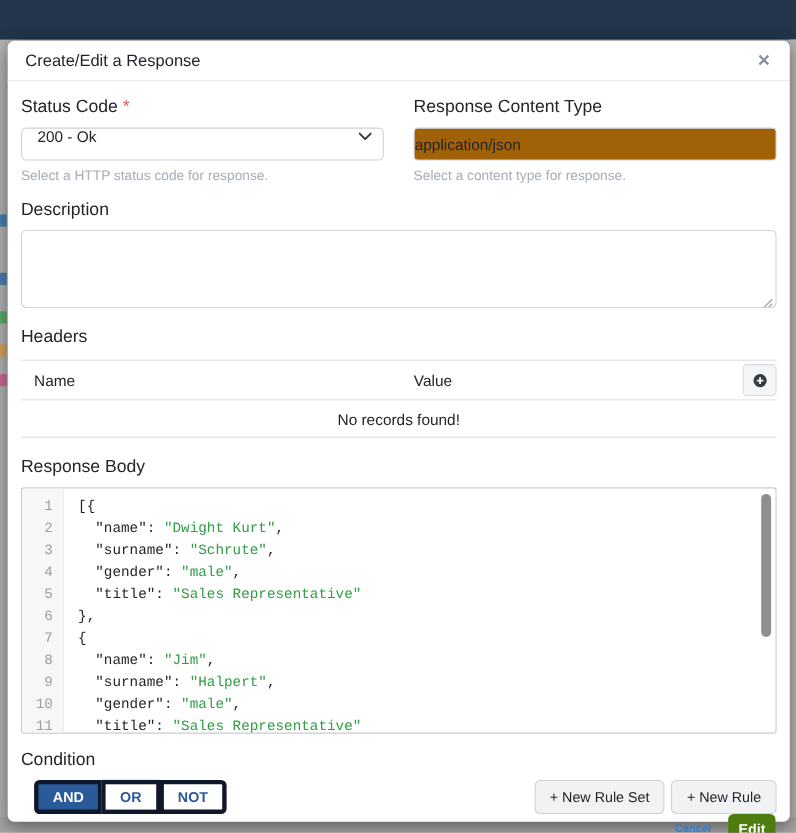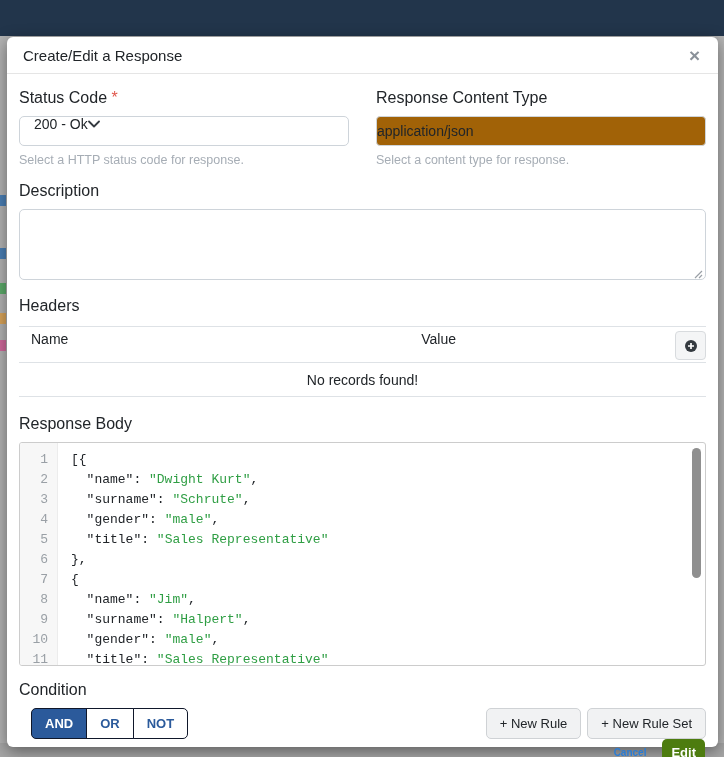--- a/index.html
+++ b/index.html
@@ -37,21 +37,21 @@
   }
   .modal-body { padding:15px 12px 0 12px; flex:1; }
 
   label.field-label { display:block; font-size:16px; color:#212529; margin-bottom:9px; }
   .req { color:#e0564b; }
 
   .row2 { display:flex; gap:27px; }
   .col { flex:1; min-width:0; }
 
   .select-box {
-    display:flex; align-items:center; 
+    display:flex; align-items:center; justify-content:space-between;
     height:30px; border:1px solid #ced4da; border-radius:5px;
     padding:0 10px 15px 14px; font-size:14px; color:#212529;
     background:#fff; cursor:pointer;
   }
   .text-input {
     width:100%; height:30px; border:1px solid #ced4da; border-radius:4px;
     padding:0 0; font-size:14px; color:#212529;
     font-family:"Liberation Sans", sans-serif; background:#a16207;
   }
   .helper { margin-top:7px; font-size:12.5px; color:#a6adb5; }
@@ -62,23 +62,23 @@
   textarea.desc {
     width:100%; height:71px; resize:none;
     border:1px solid #ced4da; border-radius:5px;
     padding:6px 10px; font-size:14px; font-family:"Liberation Sans", sans-serif;
   }
   .grip { position:absolute; right:3px; bottom:5px; pointer-events:none; }
 
   
   .tbl { margin-top:11px; }
   .tbl-head {
-    display:flex; 
+    display:flex; align-items:center;
     border-top:1px solid #dee2e6; border-bottom:1px solid #dee2e6;
-    padding:4px 0; height:37px; font-size:14px;gap:45px;
+    padding:4px 0; height:37px; font-size:14px;
   }
   .tbl-col-name { width:52%; padding-left:12px; }
   .tbl-col-value { flex:1; }
   .add-btn {
     width:31px; height:29px; border:1px solid #d8dbde; border-radius:4px;
     background:#f4f5f6; display:flex; align-items:center; justify-content:center;
     cursor:pointer;
   }
   .tbl-empty {
     padding:9px 12px; font-size:14px; border-bottom:1px solid #dee2e6; height:34px;text-align:center;
@@ -102,21 +102,21 @@
   .scroll-thumb {
     position:absolute; right:4px; top:5px; width:9px; height:130px;
     background:#8f8f8f; border-radius:5px;
   }
 
   
   .cond-row { display:flex; align-items:center; margin-top:8px; }
   .btn-group { display:flex; margin-left:12px; }
   .op-btn {
     font-size:13px; font-weight:700; padding:0 13px; height:31px;
-    background:#fff; color:#2b5a9b; border:1px solid #0f172a;
+    background:#fff; color:#2b5a9b; border:4px solid #0f172a;
     cursor:pointer; font-family:"Liberation Sans", sans-serif;
     margin-left:-1px;
   }
   .op-btn:first-child { border-radius:5px 0 0 5px; margin-left:0; }
   .op-btn:last-child { border-radius:0 5px 5px 0; }
   .op-btn.active { background:#2b5a9b; color:#fff; }
   .cond-spacer { flex:1; }
   .gray-btn {
     font-size:13px; height:31px; padding:0 13px; margin-left:6px;
     background:#f1f2f3; color:#212529; border:1px solid #cfd2d5; border-radius:5px;
@@ -217,22 +217,22 @@
     </div>
 
     <label class="field-label" style="margin-top:15px;">Condition</label>
     <div class="cond-row">
       <div class="btn-group" id="op-group">
           <button class="op-btn active">AND</button>
           <button class="op-btn">OR</button>
           <button class="op-btn">NOT</button>
         </div>
       <div class="cond-spacer"></div>
+      <button class="gray-btn">+ New Rule Set</button>
       <button class="gray-btn">+ New Rule</button>
-      <button class="gray-btn">+ New Rule Set</button>
     </div>
 
   </div>
 
   <div class="modal-footer">
     <a class="cancel-link">Cancel</a>
     <button class="edit-btn">Edit</button>
   </div>
 
 </div>

